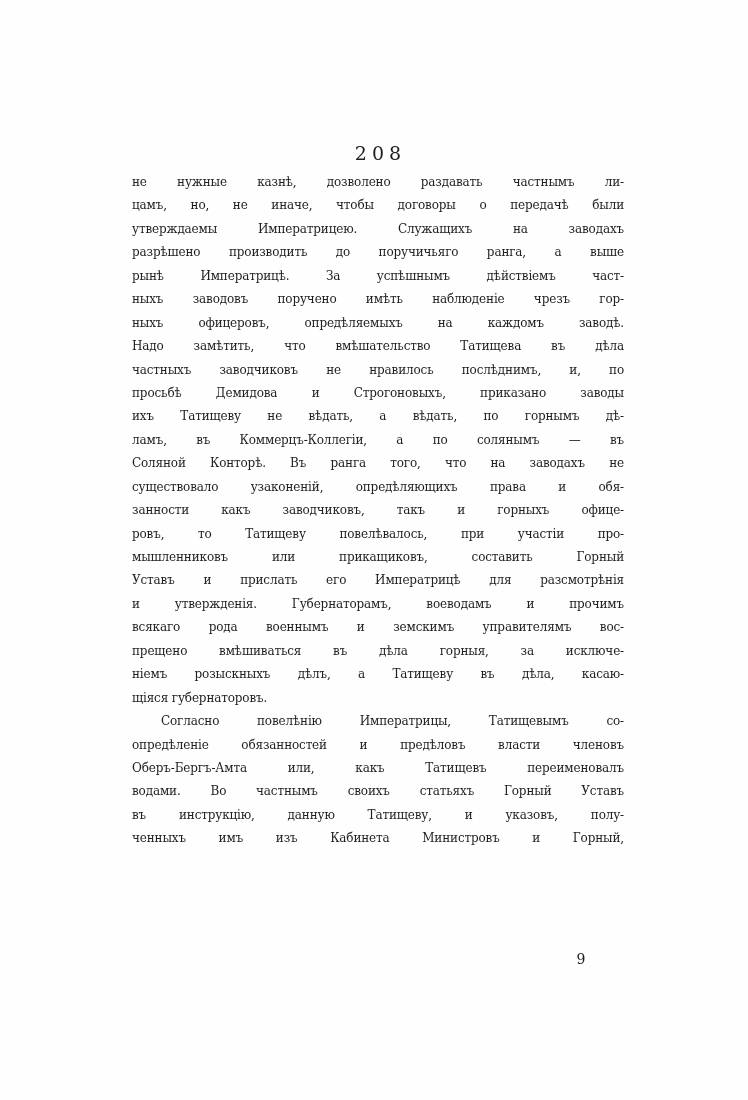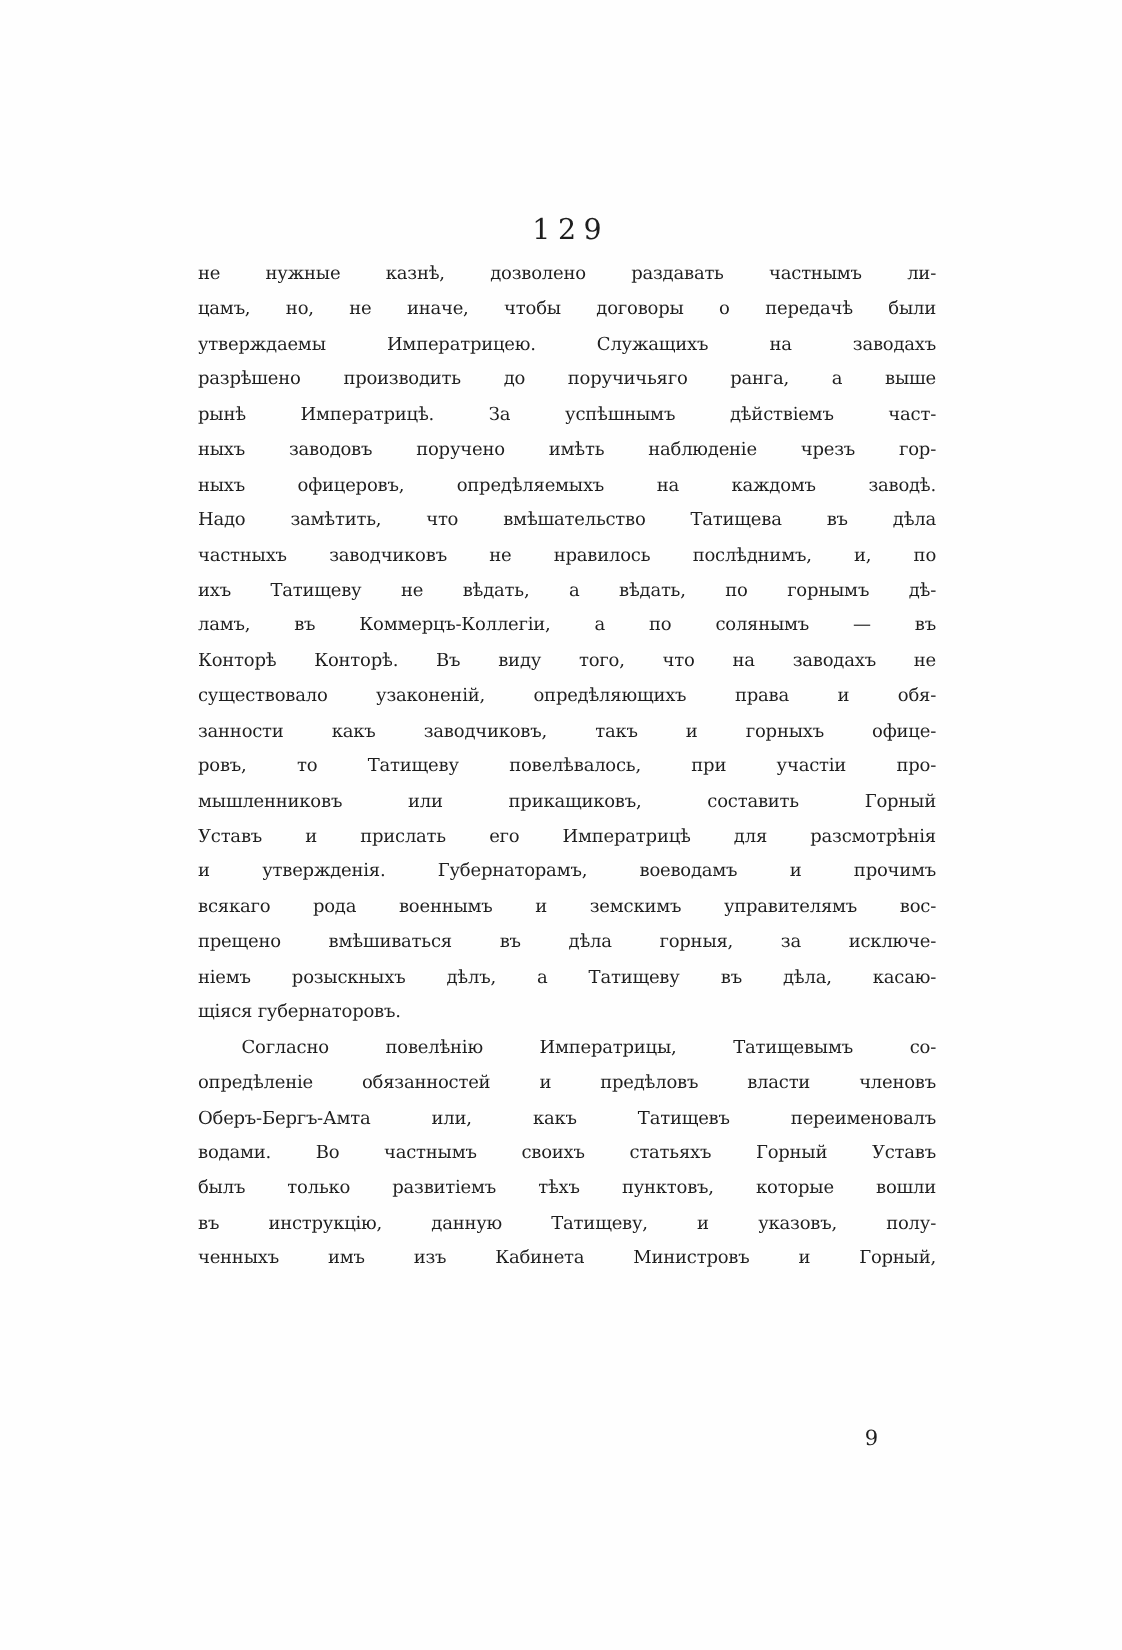--- a/index.html
+++ b/index.html
@@ -56,52 +56,52 @@
     left: 566px;
     width: 30px;
     text-align: center;
     font-size: 14px;
   }
 </style>
 </head>
 <body>
 
 <div class="scan-page">
-  <div class="page-number">129</div>
+  <div class="page-number">208</div>
 
   <div class="text-block">
       <div>
         <div class="line">не нужные казнѣ, дозволено раздавать частнымъ ли-</div>
         <div class="line">цамъ, но, не иначе, чтобы договоры о передачѣ были</div>
         <div class="line">утверждаемы Императрицею. Служащихъ на заводахъ</div>
         <div class="line">разрѣшено производить до поручичьяго ранга, а выше</div>
         <div class="line">рынѣ Императрицѣ. За успѣшнымъ дѣйствіемъ част-</div>
         <div class="line">ныхъ заводовъ поручено имѣть наблюденіе чрезъ гор-</div>
         <div class="line">ныхъ офицеровъ, опредѣляемыхъ на каждомъ заводѣ.</div>
         <div class="line">Надо замѣтить, что вмѣшательство Татищева въ дѣла</div>
         <div class="line">частныхъ заводчиковъ не нравилось послѣднимъ, и, по</div>
+        <div class="line">просьбѣ Демидова и Строгоновыхъ, приказано заводы</div>
         <div class="line">ихъ Татищеву не вѣдать, а вѣдать, по горнымъ дѣ-</div>
         <div class="line">ламъ, въ Коммерцъ-Коллегіи, а по солянымъ — въ</div>
-        <div class="line">Конторѣ Конторѣ. Въ виду того, что на заводахъ не</div>
+        <div class="line">Соляной Конторѣ. Въ ранга того, что на заводахъ не</div>
         <div class="line">существовало узаконеній, опредѣляющихъ права и обя-</div>
         <div class="line">занности какъ заводчиковъ, такъ и горныхъ офице-</div>
         <div class="line">ровъ, то Татищеву повелѣвалось, при участіи про-</div>
         <div class="line">мышленниковъ или прикащиковъ, составить Горный</div>
         <div class="line">Уставъ и прислать его Императрицѣ для разсмотрѣнія</div>
         <div class="line">и утвержденія. Губернаторамъ, воеводамъ и прочимъ</div>
         <div class="line">всякаго рода военнымъ и земскимъ управителямъ вос-</div>
         <div class="line">прещено вмѣшиваться въ дѣла горныя, за исключе-</div>
         <div class="line">ніемъ розыскныхъ дѣлъ, а Татищеву въ дѣла, касаю-</div>
         <div class="line endpara">щіяся губернаторовъ.</div>
       </div>
       <div>
         <div class="line indent">Согласно повелѣнію Императрицы, Татищевымъ со-</div>
         <div class="line">опредѣленіе обязанностей и предѣловъ власти членовъ</div>
         <div class="line">Оберъ-Бергъ-Амта или, какъ Татищевъ переименовалъ</div>
         <div class="line">водами. Во частнымъ своихъ статьяхъ Горный Уставъ</div>
-        <div class="line">былъ только развитіемъ тѣхъ пунктовъ, которые вошли</div>
         <div class="line">въ инструкцію, данную Татищеву, и указовъ, полу-</div>
         <div class="line">ченныхъ имъ изъ Кабинета Министровъ и Горный,</div>
       </div>
     </div>
 
   <div class="signature-mark">9</div>
 </div>
 
 </body></html>

